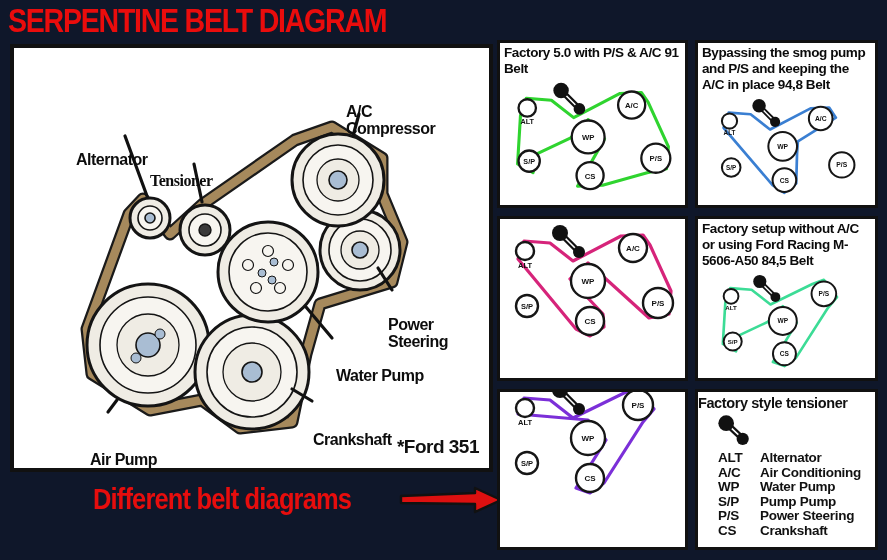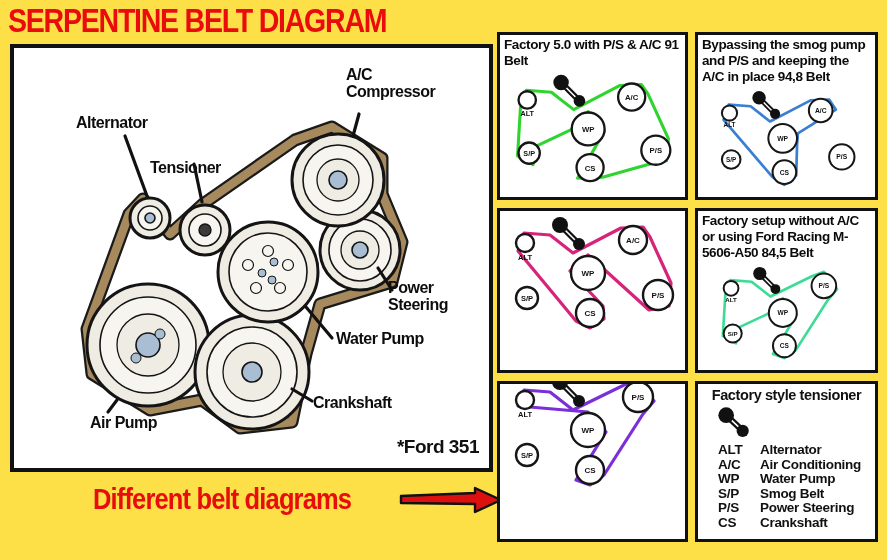--- a/index.html
+++ b/index.html
@@ -1,28 +1,28 @@
 <!DOCTYPE html>
 <html><head>
 <meta charset="utf-8">
 <style>
   html,body{margin:0;padding:0;background:#ffffff;}
-  #screen{position:relative;width:887px;height:560px;background:#fde047;overflow:hidden;
+  #screen{position:relative;width:887px;height:560px;background:#0f172a;overflow:hidden;
           font-family:"Liberation Sans",sans-serif;color:#111;}
   .title{position:absolute;left:8px;top:1px;font-size:34px;font-weight:bold;color:#ea0c0c;
          letter-spacing:-1.5px;white-space:nowrap;transform:scaleX(0.84);transform-origin:0 0;}
   .main-box{position:absolute;left:10px;top:44px;width:483px;height:428px;border:4px solid #111;
             box-sizing:border-box;background:#fff;}
   .main-box svg.scene{position:absolute;left:0;top:0;display:block;}
-  .lbl{position:absolute;font-weight:bold;font-size:16px;letter-spacing:-0.5px;line-height:1.08;color:#0d0d0d;}
+  .lbl{position:absolute;font-weight:bold;font-size:16px;letter-spacing:-0.5px;line-height:1.08;color:#0d0d0d;margin-top:37px;}
   .footnote{position:absolute;right:10px;top:388px;font-weight:bold;font-size:19px;letter-spacing:-0.5px;margin-left:10px;}
   .caption{position:absolute;left:93px;top:482px;font-size:30px;font-weight:bold;color:#e70d0d;
            letter-spacing:-1px;white-space:nowrap;transform:scaleX(0.85);transform-origin:0 0;}
   .arrow{position:absolute;left:398px;top:486px;}
-  .grid{position:absolute;left:497px;top:32px;width:381px;display:grid;
+  .grid{position:absolute;left:497px;top:40px;width:381px;display:grid;
         grid-template-columns:191px 183px;grid-template-rows:168px 165px 161px;
         column-gap:7px;row-gap:8px;}
   .panel{border:3px solid #111;background:#fff;box-sizing:border-box;display:flex;
          flex-direction:column;overflow:hidden;}
   .ptitle{font-weight:bold;font-size:13.5px;line-height:1.2;letter-spacing:-0.4px;
           padding:2px 2px 0 4px;color:#0b0b0b;position:relative;z-index:2;}
   svg.mini{display:block;flex:1 1 auto;width:100%;min-height:0;}
   .panel-5 svg.mini{margin-top:-16px;}
   .pc{fill:#fff;stroke:#161616;stroke-width:2.4;}
   .pt{font:bold 8px "Liberation Sans",sans-serif;text-anchor:middle;fill:#111;}
@@ -30,21 +30,21 @@
   .belt{fill:none;stroke-width:3.2;stroke-linejoin:round;stroke-linecap:round;}
   .belt-outline{fill:none;stroke:#1a1a1a;stroke-width:13;stroke-linejoin:round;}
   .belt-main{fill:none;stroke-width:8.5;stroke-linejoin:round;}
   .leader{stroke:#111;stroke-width:3.2;stroke-linecap:round;}
   .po{fill:#efece4;stroke:#141414;stroke-width:3;}
   .pi{fill:#f7f5f0;stroke:#141414;stroke-width:1.6;}
   .pi2{fill:#efece4;stroke:#141414;stroke-width:1.3;}
   .hub{fill:#a9bdd3;stroke:#141414;stroke-width:1.6;}
   .hole{fill:#f7f5f0;stroke:#141414;stroke-width:1.2;}
   .dot{fill:#a9bdd3;stroke:#141414;stroke-width:1;}
-  .legend-panel .ltitle{text-align:center;font-weight:bold;font-size:14.5px;letter-spacing:-0.4px;padding-top:3px;}
+  .legend-panel .ltitle{font-weight:bold;font-size:14.5px;letter-spacing:-0.4px;padding-top:3px;}
   .licon{display:block;width:40px;height:36px;margin:2px 0 0 16px;}
   .lrows{margin:2px 0 0 20px;}
   .lrow{display:flex;font-weight:bold;font-size:13.5px;line-height:14.5px;letter-spacing:-0.3px;}
   .labbr{width:42px;flex:0 0 42px;}
 </style>
 </head>
 <body>
 
 <div id="screen">
 
@@ -108,21 +108,21 @@
       <line class="leader" x1="115" y1="92" x2="137" y2="152"></line>
       <line class="leader" x1="184" y1="120" x2="192" y2="158"></line>
       <line class="leader" x1="349" y1="70" x2="343" y2="92"></line>
       <line class="leader" x1="382" y1="246" x2="368" y2="224"></line>
       <line class="leader" x1="322" y1="294" x2="296" y2="263"></line>
       <line class="leader" x1="302" y1="357" x2="282" y2="345"></line>
       <line class="leader" x1="98" y1="368" x2="107" y2="356"></line>
     </svg>
 
     <div class="lbl" style="left:62px;top:66px;">Alternator</div>
-    <div class="lbl" style="left:136px;top:111px;">Tensioner</div>
+    <div class="lbl" style="left:136px;top:87px;font-family:Liberation Serif, serif;">Tensioner</div>
     <div class="lbl" style="left:332px;top:18px;width:100px;">A/C Compressor</div>
     <div class="lbl" style="left:374px;top:231px;width:72px;">Power Steering</div>
     <div class="lbl" style="left:322px;top:282px;">Water Pump</div>
     <div class="lbl" style="left:299px;top:346px;">Crankshaft</div>
     <div class="lbl" style="left:76px;top:366px;">Air Pump</div>
     <div class="footnote">*Ford 351</div>
   </div>
 
   <div class="caption">Different belt diagrams</div>
 
@@ -267,21 +267,21 @@
         <div class="lrow">
             <span class="labbr">A/C</span>
             <span class="lname">Air Conditioning</span>
           </div>
         <div class="lrow">
             <span class="labbr">WP</span>
             <span class="lname">Water Pump</span>
           </div>
         <div class="lrow">
             <span class="labbr">S/P</span>
-            <span class="lname">Smog Belt</span>
+            <span class="lname">Pump Pump</span>
           </div>
         <div class="lrow">
             <span class="labbr">P/S</span>
             <span class="lname">Power Steering</span>
           </div>
         <div class="lrow">
             <span class="labbr">CS</span>
             <span class="lname">Crankshaft</span>
           </div>
       </div>

